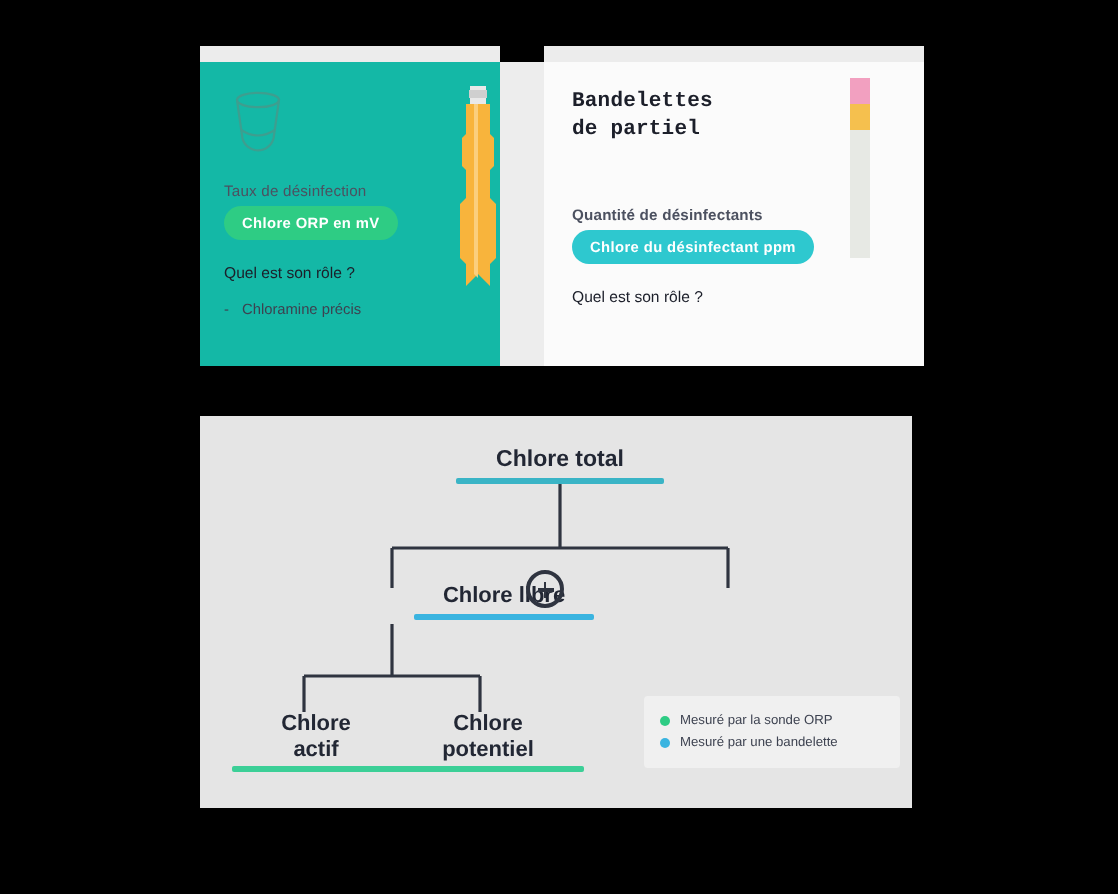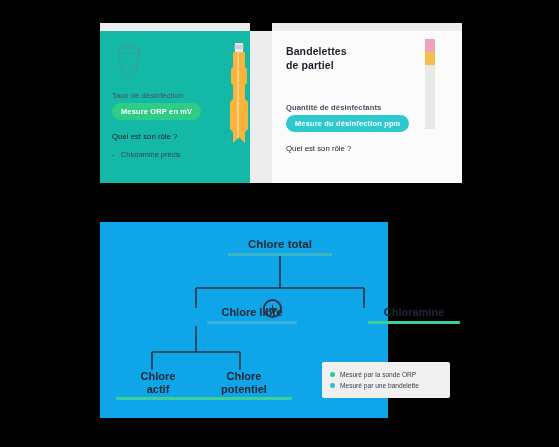--- a/index.html
+++ b/index.html
@@ -86,24 +86,24 @@
     color: #3d4250;
     line-height: 11px;
   }
   .role-list div { white-space: nowrap; }
   .dash { display: inline-block; width: 9px; }
 
   
   #diagram-card {
     position: absolute;
     left: 100px;
-    top: 222px;
-    width: 288px;
+    top: 208px;
+    width: 356px;
     height: 196px;
-    background: #0ea5e9;
+    background: #e5e5e5;
   }
   #diagram-wrap { position: absolute; inset: 0; }
 
   .node {
     position: absolute;
     text-align: center;
     font-weight: bold;
     color: #222734;
     line-height: 12.5px;
     white-space: nowrap;
@@ -195,52 +195,52 @@
           <rect x="8.5" y="2" width="9" height="4" fill="#cfcfcf"></rect>
           <path d="M7 9 L19 9 L19 24 L21 26 L21 40 L19 42 L19 56 L22 59 L22 86
                    L19 89 L19 100 L13 94 L7 100 L7 89 L4 86 L4 59 L7 56 L7 42
                    L5 40 L5 26 L7 24 Z" fill="#f8b43c"></path>
           <path d="M11 9 L13 9 L13 96 L11 94 Z" fill="#fcd489" opacity=".85"></path>
         </svg>
       </span>
 
       <div class="card-kicker" style="left:12px; top:60px;">Taux de désinfection</div>
 
-      <div class="badge badge-green" style="left:12px; top:72px;">Mesure ORP en mV</div>
+      <div class="badge badge-green" style="left:12px; top:72px;">Chlore ORP en mV</div>
 
       <div class="role-q" style="left:12px; top:101px;">Quel est son rôle ?</div>
 
       <div class="role-list" style="left:12px; top:118px;">
         <div><span class="dash">-</span><span>Chloramine précis</span></div>
       </div>
 
     </div>
   </div>
 
   <div class="info-card" id="card-strip">
     <div class="card-inner">
 
-      <div class="card-title" style="left:14px; top:13px;">
+      <div class="card-title" style="left:14px; top:13px;font-family:Liberation Mono, monospace;">
         <span>Bandelettes</span><br>
         <span>de partiel</span>
       </div>
 
       <span class="strip-art">
         <svg width="16" height="108" viewBox="0 0 16 108">
           <rect x="3" y="0" width="10" height="108" rx="1.5" fill="#e4e6e3"></rect>
           <rect x="3" y="0" width="10" height="13" fill="#f2a0c0"></rect>
           <rect x="3" y="13" width="10" height="13" fill="#f5c04e"></rect>
           <rect x="3" y="26" width="10" height="64" fill="#e7e9e4"></rect>
           <rect x="3" y="90" width="10" height="18" fill="#fbfbfb"></rect>
         </svg>
       </span>
 
       <div class="card-kicker" style="left:14px; top:72px;font-weight:bold;">Quantité de désinfectants</div>
 
-      <div class="badge badge-teal" style="left:14px; top:84px;">Mesure du désinfection ppm</div>
+      <div class="badge badge-teal" style="left:14px; top:84px;">Chlore du désinfectant ppm</div>
 
       <div class="role-q" style="left:14px; top:113px;">Quel est son rôle ?</div>
 
 
     </div>
   </div>
 </div>
 
 <div id="diagram-card">
   <div id="diagram-wrap">
@@ -263,24 +263,20 @@
     <div class="node" id="node-total">
       <span>Chlore total</span>
       <span class="u u-teal"></span>
     </div>
 
     <div class="node" id="node-libre">
       <span>Chlore libre</span>
       <span class="u u-blue"></span>
     </div>
 
-    <div class="node" id="node-chloram">
-      <span>Chloramine</span>
-      <span class="u u-green"></span>
-    </div>
 
     <div class="node" id="node-actif">
       <span>Chlore</span><br>
       <span>actif</span>
       <span class="u u-green"></span>
     </div>
 
     <div class="node" id="node-potentiel">
       <span>Chlore</span><br>
       <span>potentiel</span>

